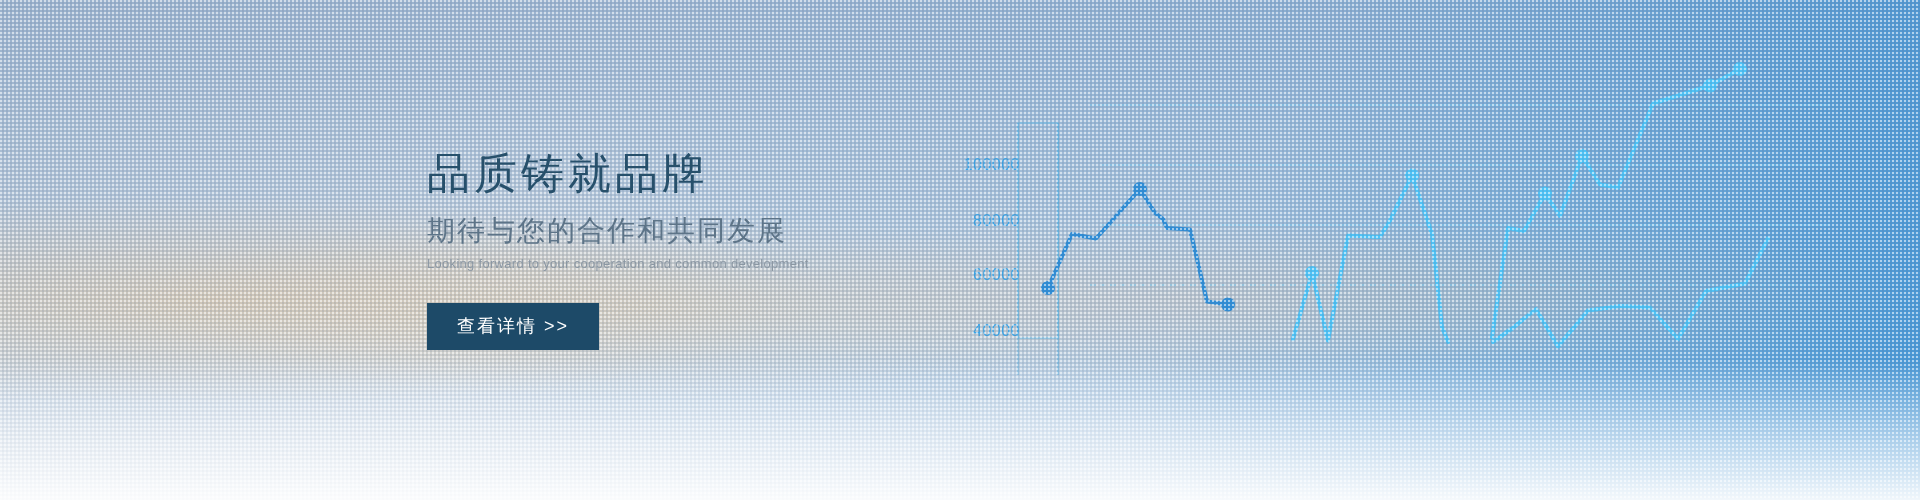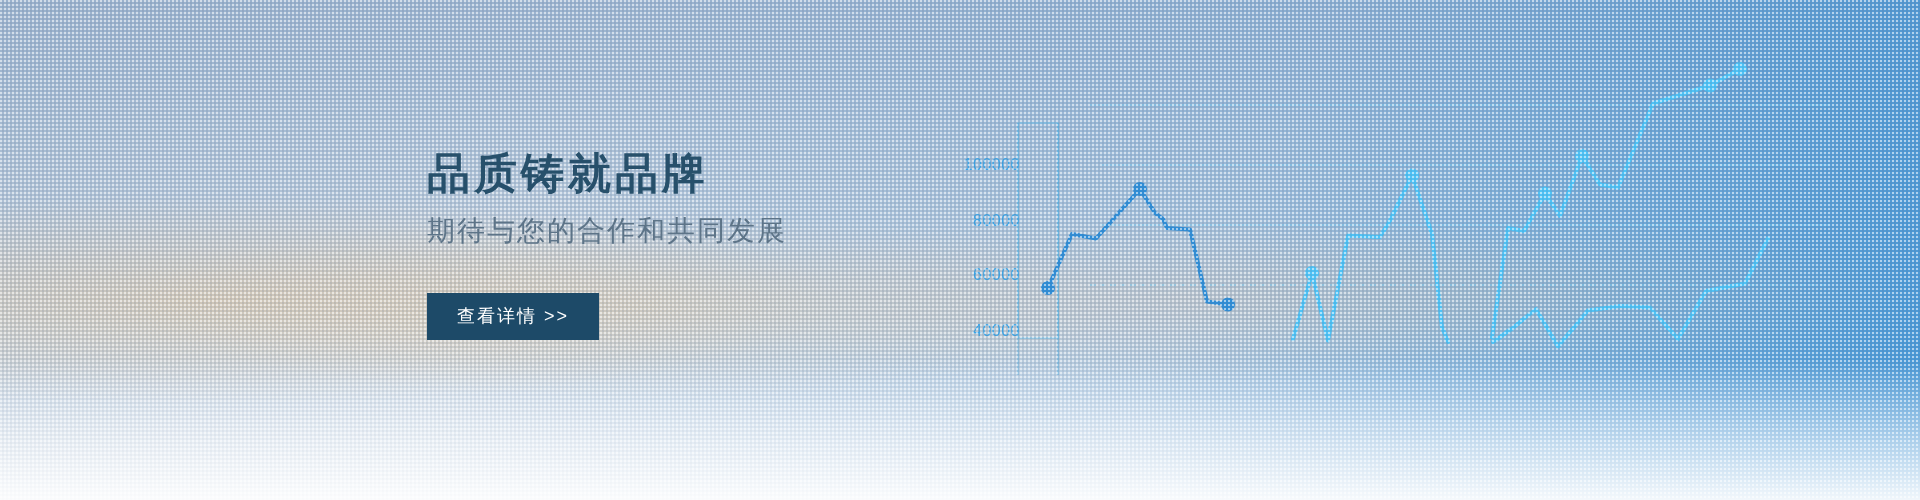--- a/index.html
+++ b/index.html
@@ -43,32 +43,32 @@
   }
   #vign{
     position:absolute;inset:0;pointer-events:none;
     background:linear-gradient(to bottom, rgba(255,255,255,0) 72%, rgba(255,255,255,.55) 88%, rgba(255,255,255,.92) 100%);
   }
 
   
   #copy{position:absolute;left:427px;top:150px;width:560px;}
   #headline{
     font-size:43px;line-height:1.1;color:#27506b;letter-spacing:4px;
-    font-weight:700;margin:0;white-space:nowrap;
+    font-weight:400;margin:0;white-space:nowrap;
   }
   #subhead{
     margin:18px 0 0 0;font-size:28px;line-height:1.15;color:#5d7488;
     letter-spacing:2px;font-weight:400;white-space:nowrap;
   }
   #subhead-en{
     margin:9px 0 0 0;font-size:13px;color:#8b97a3;letter-spacing:.3px;
     font-weight:400;white-space:nowrap;
   }
   #detail-button{
-    display:inline-block;margin-top:46px;
+    display:inline-block;margin-top:32px;
     background:#1d4a68;color:#ffffff;
     font-size:18px;letter-spacing:2px;
     padding:11px 30px 12px 30px;border:none;
     white-space:nowrap;cursor:pointer;
   }
 
   
   #chart{position:absolute;left:0;top:0;width:1920px;height:500px;pointer-events:none;}
   .ylab{
     position:absolute;font-size:16px;color:#3aa5e8;letter-spacing:.5px;
@@ -113,16 +113,17 @@
   <div class="ylab" style="left:910px;top:212px;">80000</div>
   <div class="ylab" style="left:910px;top:266px;">60000</div>
   <div class="ylab" style="left:910px;top:322px;">40000</div>
 
   <div id="halftone"></div>
   <div id="vign"></div>
 
   <div id="copy">
     <h1 id="headline">品质铸就品牌</h1>
     <p id="subhead">期待与您的合作和共同发展</p>
+    <p id="subhead-en">Looking forward to your cooperation and common development</p>
     <button id="detail-button">查看详情 &gt;&gt;</button>
   </div>
 
 </div>
 
 </body></html>

